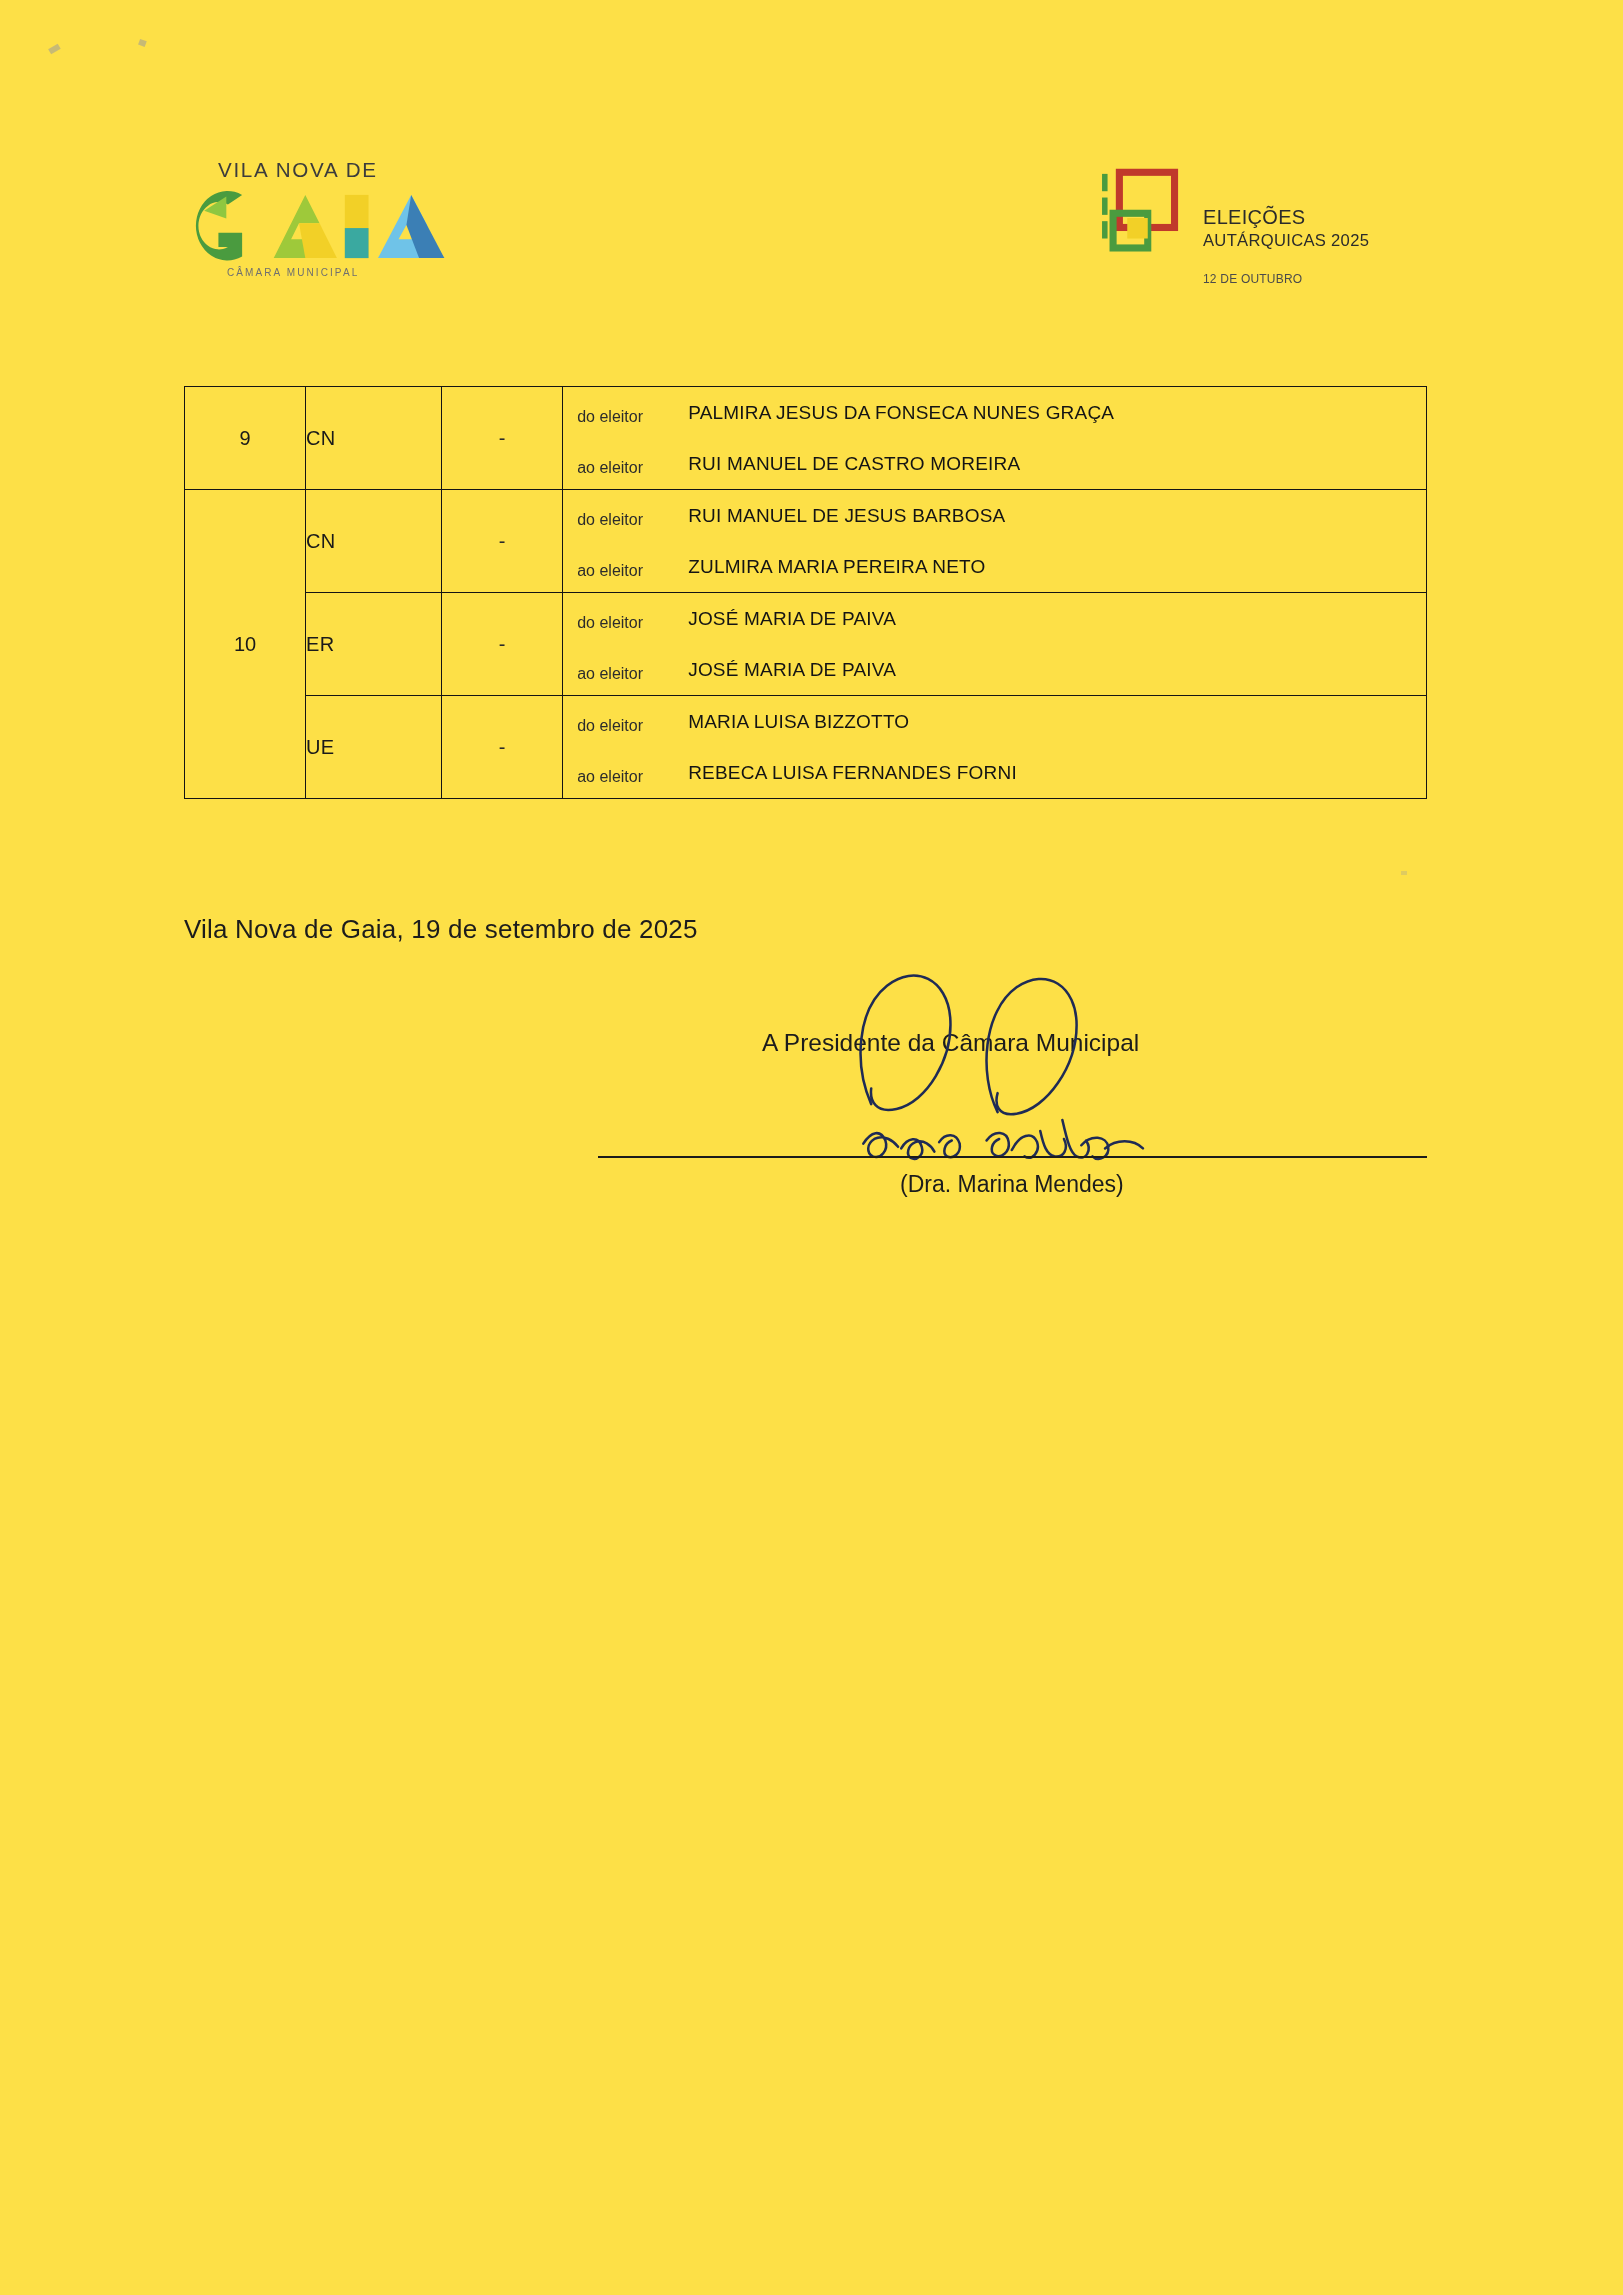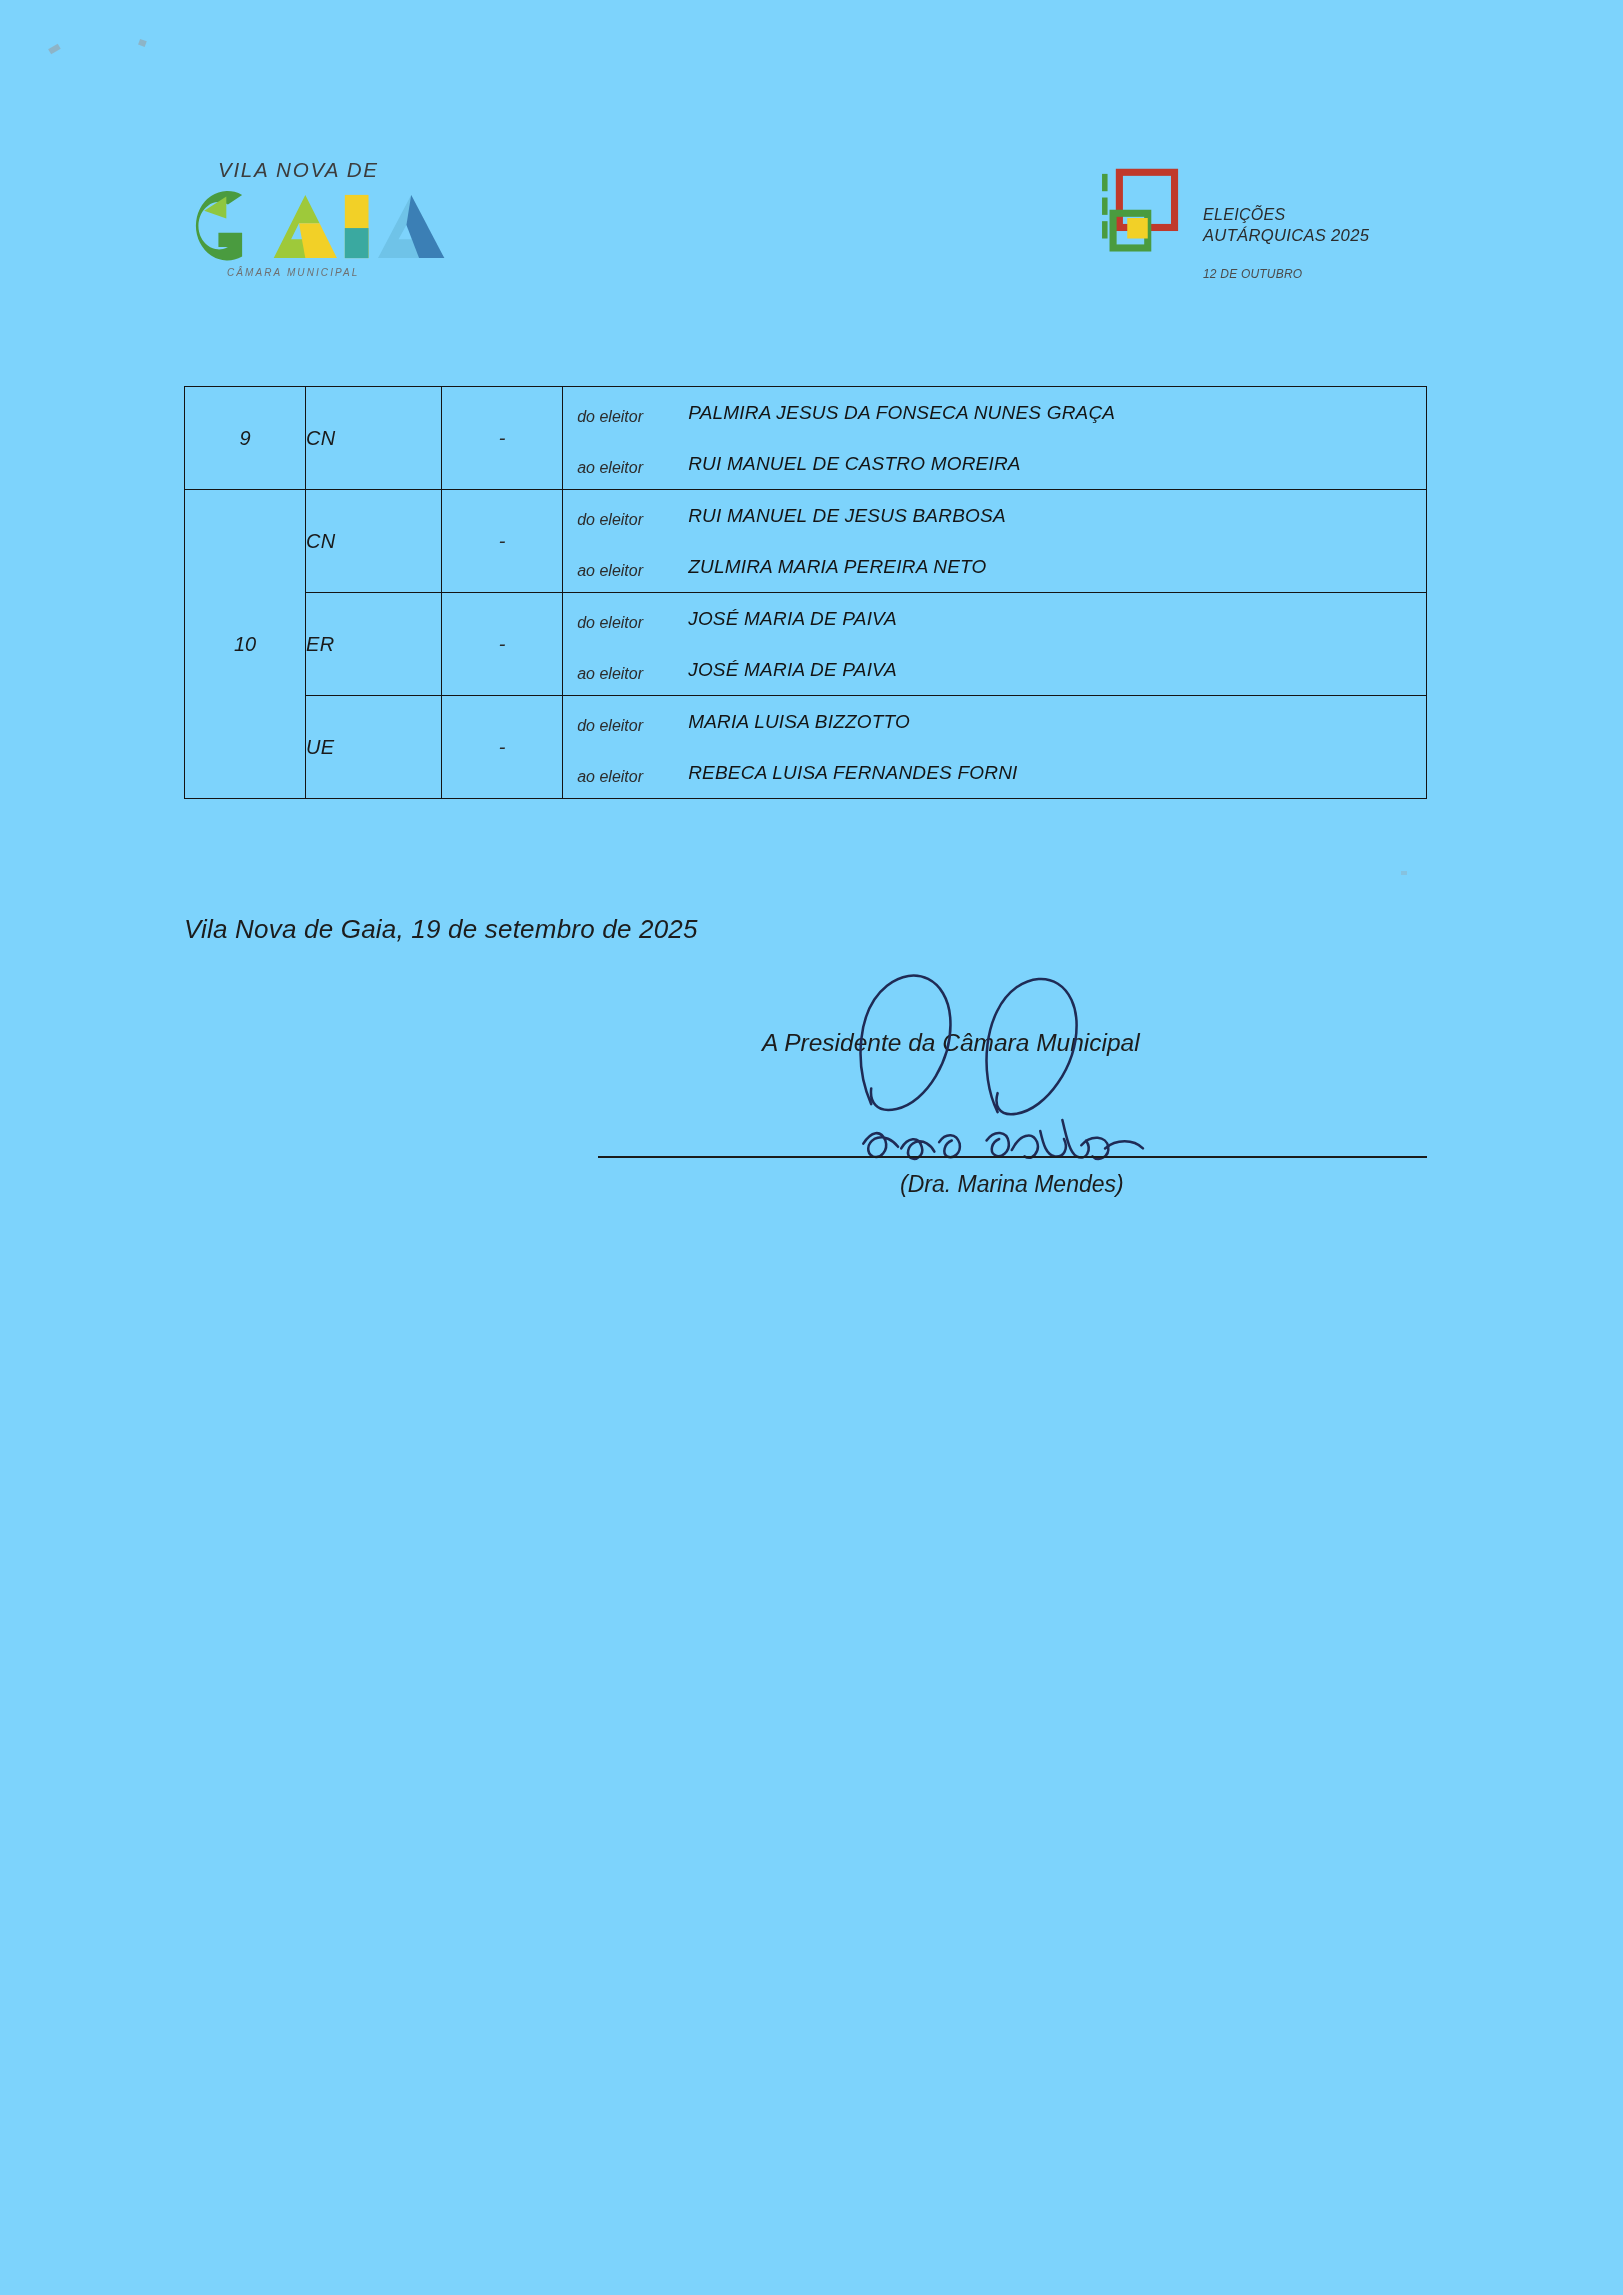--- a/index.html
+++ b/index.html
@@ -12,22 +12,21 @@
     height: 2295px;
     position: relative;
     font-family: "Liberation Sans", sans-serif;
     color: #1a1a1a;
     overflow: hidden;
   }
 
   .page {
     position: absolute;
     inset: 0;
-    background: #7dd3fc;
-    font-style: italic;
+    background: #fde047;
   }
 
   
   .speck {
     position: absolute;
     background: #9a9a9a;
     opacity: .55;
   }
 
   
@@ -72,21 +71,21 @@
     top: 8px;
     display: flex;
     align-items: flex-start;
   }
   .elec-mark { width: 93px; height: 93px; position: relative; }
   .elec-text {
     margin-left: 19px;
     margin-top: 38px;
     line-height: 1.32;
   }
-  .elec-l1 { font-size: 16px; color: #2b2b2b; letter-spacing: 0.3px; }
+  .elec-l1 { font-size: 20px; color: #2b2b2b; letter-spacing: 0.3px; }
   .elec-l2 { font-size: 16.6px; color: #2b2b2b; letter-spacing: 0.3px; }
   .elec-l3 { font-size: 12px; color: #4b4b4b; letter-spacing: 0.2px; margin-top: 20px; }
 
   
   .tbl-wrap {
     position: absolute;
     left: 184px;
     top: 386px;
     width: 1243px;
   }

